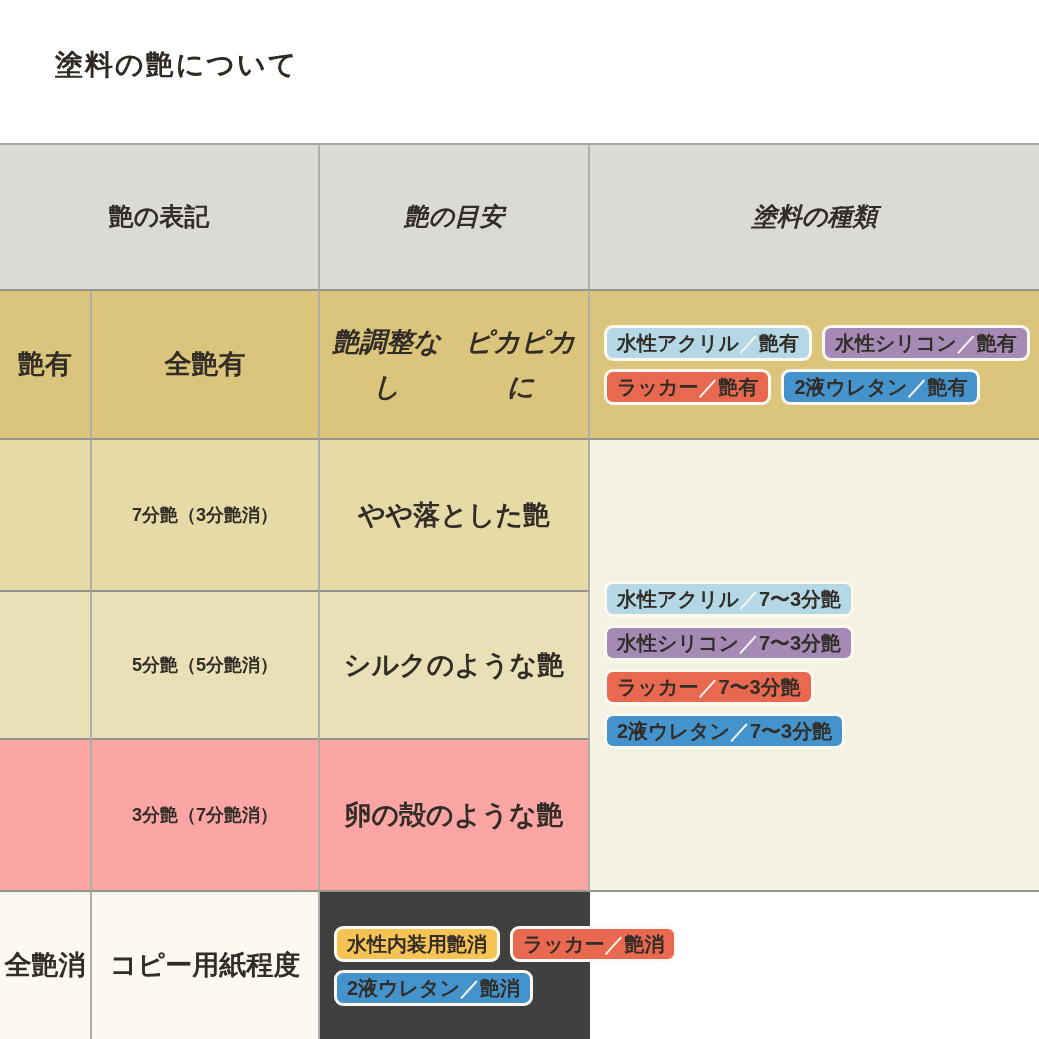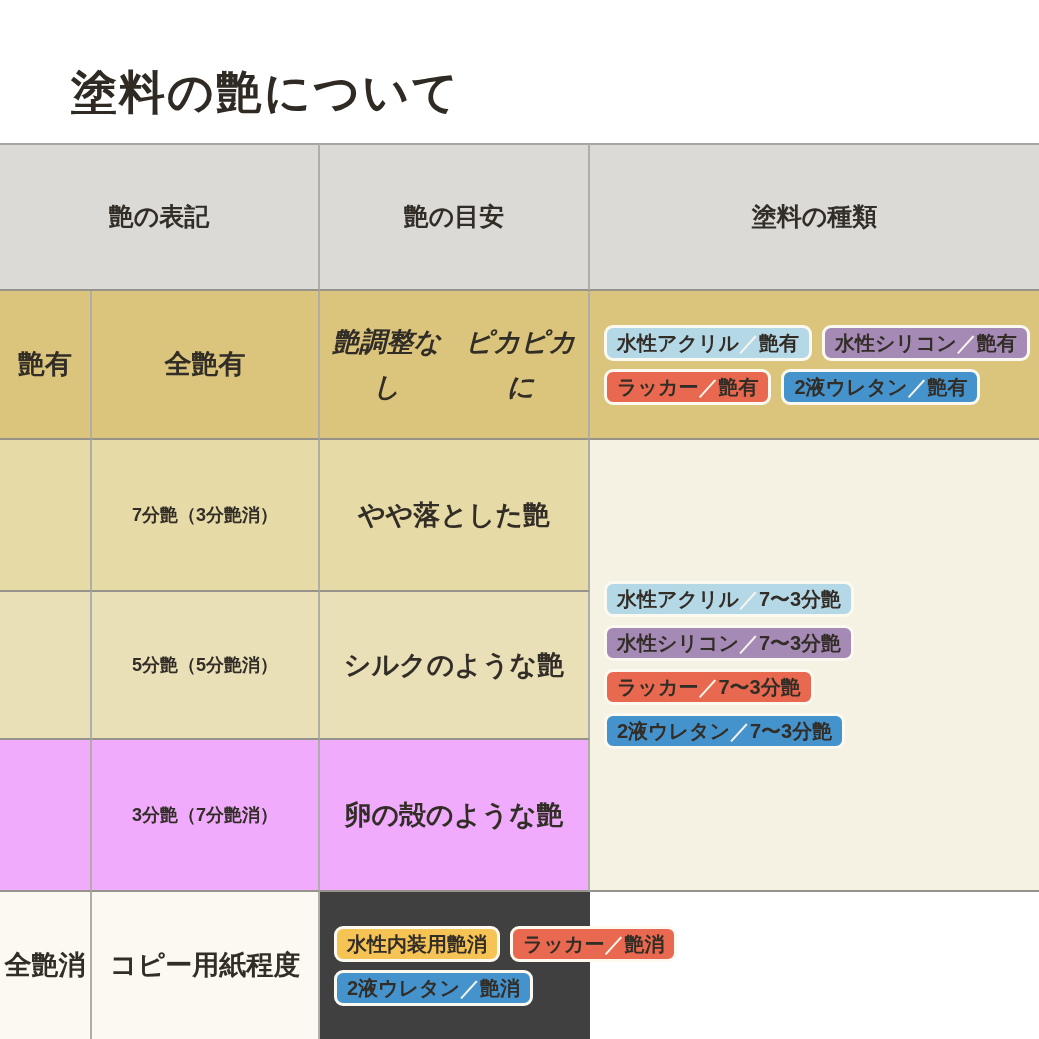--- a/index.html
+++ b/index.html
@@ -4,48 +4,48 @@
 <style>
   html, body { margin:0; padding:0; }
   body {
     width:1039px; height:1039px; background:#ffffff;
     font-family:"Liberation Sans","DejaVu Sans",sans-serif;
     color:#322d27;
   }
   .page { position:relative; width:1039px; height:1039px; overflow:hidden; }
 
   .title {
-    position:absolute; left:55px; top:46px; margin:16px;
-    font-size:46px; font-weight:bold; letter-spacing:2px; color:#2f2a24;
+    position:absolute; left:55px; top:46px; margin:0;
+    font-size:28px; font-weight:bold; letter-spacing:2px; color:#2f2a24;
   }
 
   .grid {
     position:absolute; left:0; top:143px; width:990px; height:896px;
     display:grid;
     grid-template-columns:92px 228px 270px 449px;
     grid-template-rows:148px 149px 152px 148px 152px 147px;
   }
   .cell {
     box-sizing:border-box;
     display:flex; align-items:center; justify-content:center;
     font-weight:bold; font-size:27px; line-height:1.35;
     text-align:center;
   }
   .bR { border-right:2px solid #aeada6; }
   .bB { border-bottom:2px solid #95938a; }
 
   .hdr { background:#dbdad6; border-top:2px solid #a7a6a0; font-size:25px; }
   .h-notation { grid-column:1/3; grid-row:1; }
-  .h-guide    { grid-column:3; grid-row:1; }
-  .h-paint    { grid-column:4; grid-row:1; }
+  .h-guide    { grid-column:3; grid-row:1;font-style:italic; }
+  .h-paint    { grid-column:4; grid-row:1;font-style:italic; }
 
   .bg-gloss  { background:#dbc57c; }
   .bg-r7     { background:#e6daa6; }
   .bg-r5     { background:#eae0b8; }
-  .bg-r3     { background:#f0abfc; }
+  .bg-r3     { background:#fca5a5; }
   .bg-matte  { background:#fbf9f2; }
   .bg-paintmid   { background:#f5f2e4; }
   .bg-paintmatte { background:#404040; }
 
   .notation-small { font-size:18px; }
   .two-line span { display:block; }
   .two-line { line-height:1.65;font-style:italic; }
 
   .paints {
     flex-direction:column; align-items:flex-start; justify-content:center;

